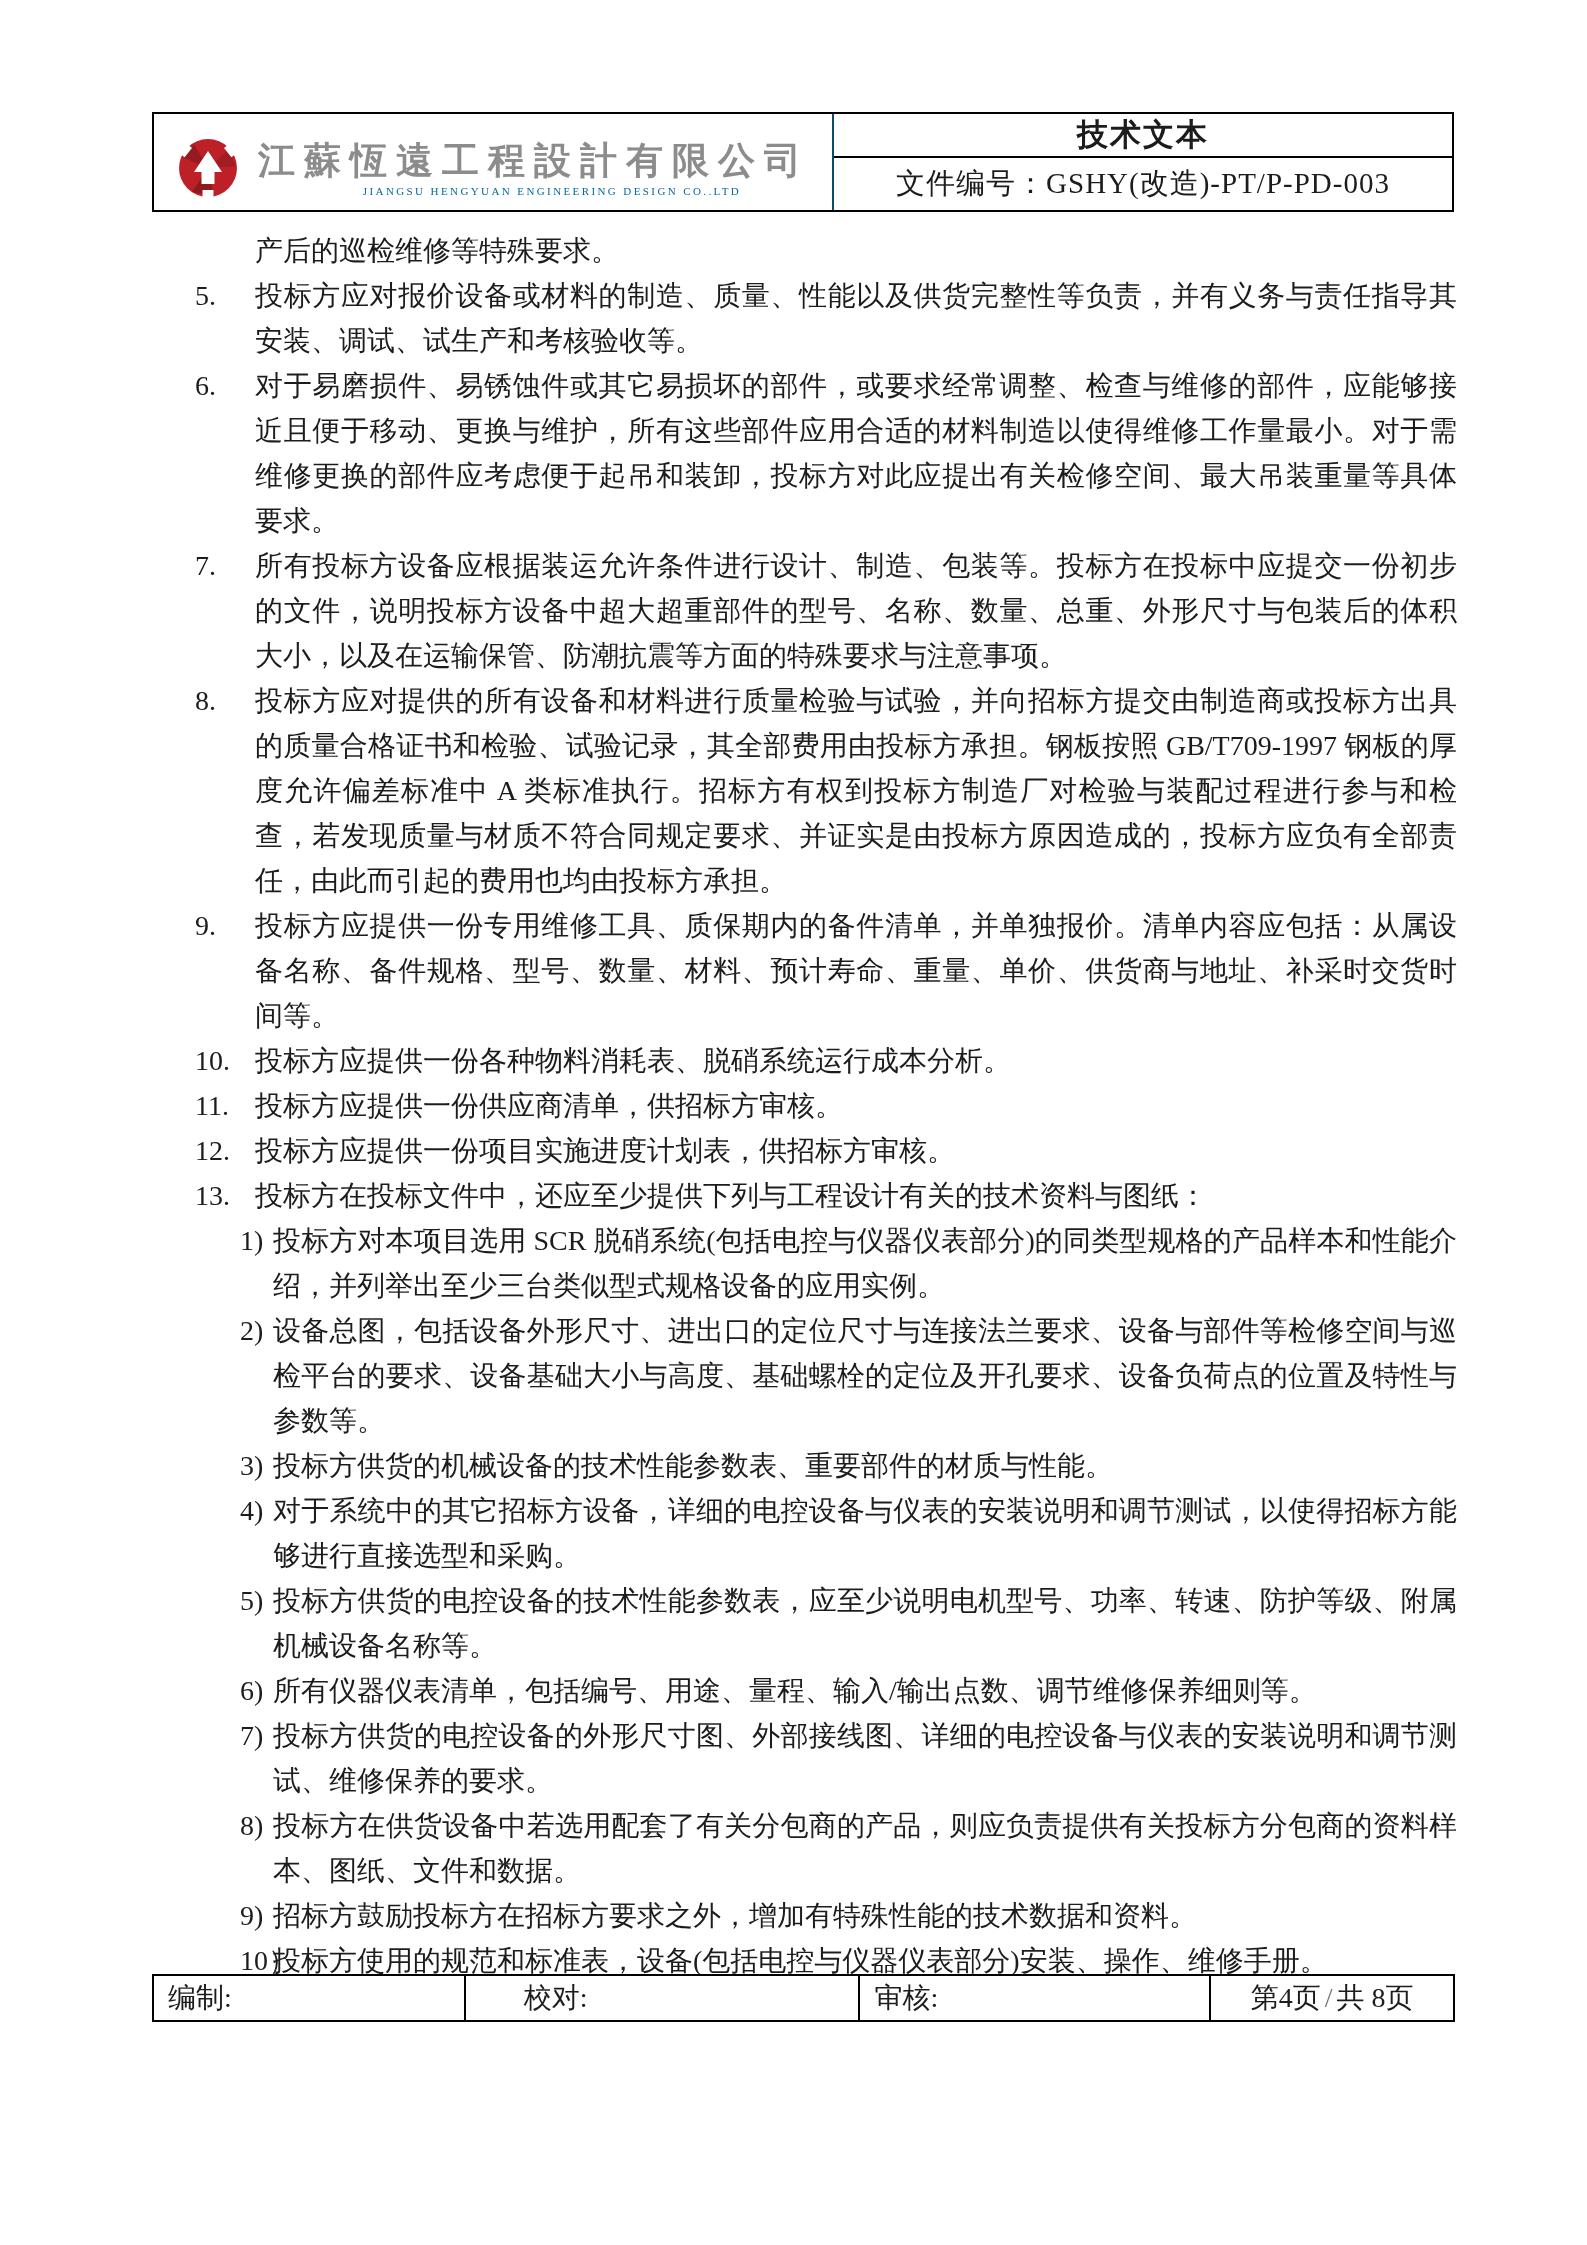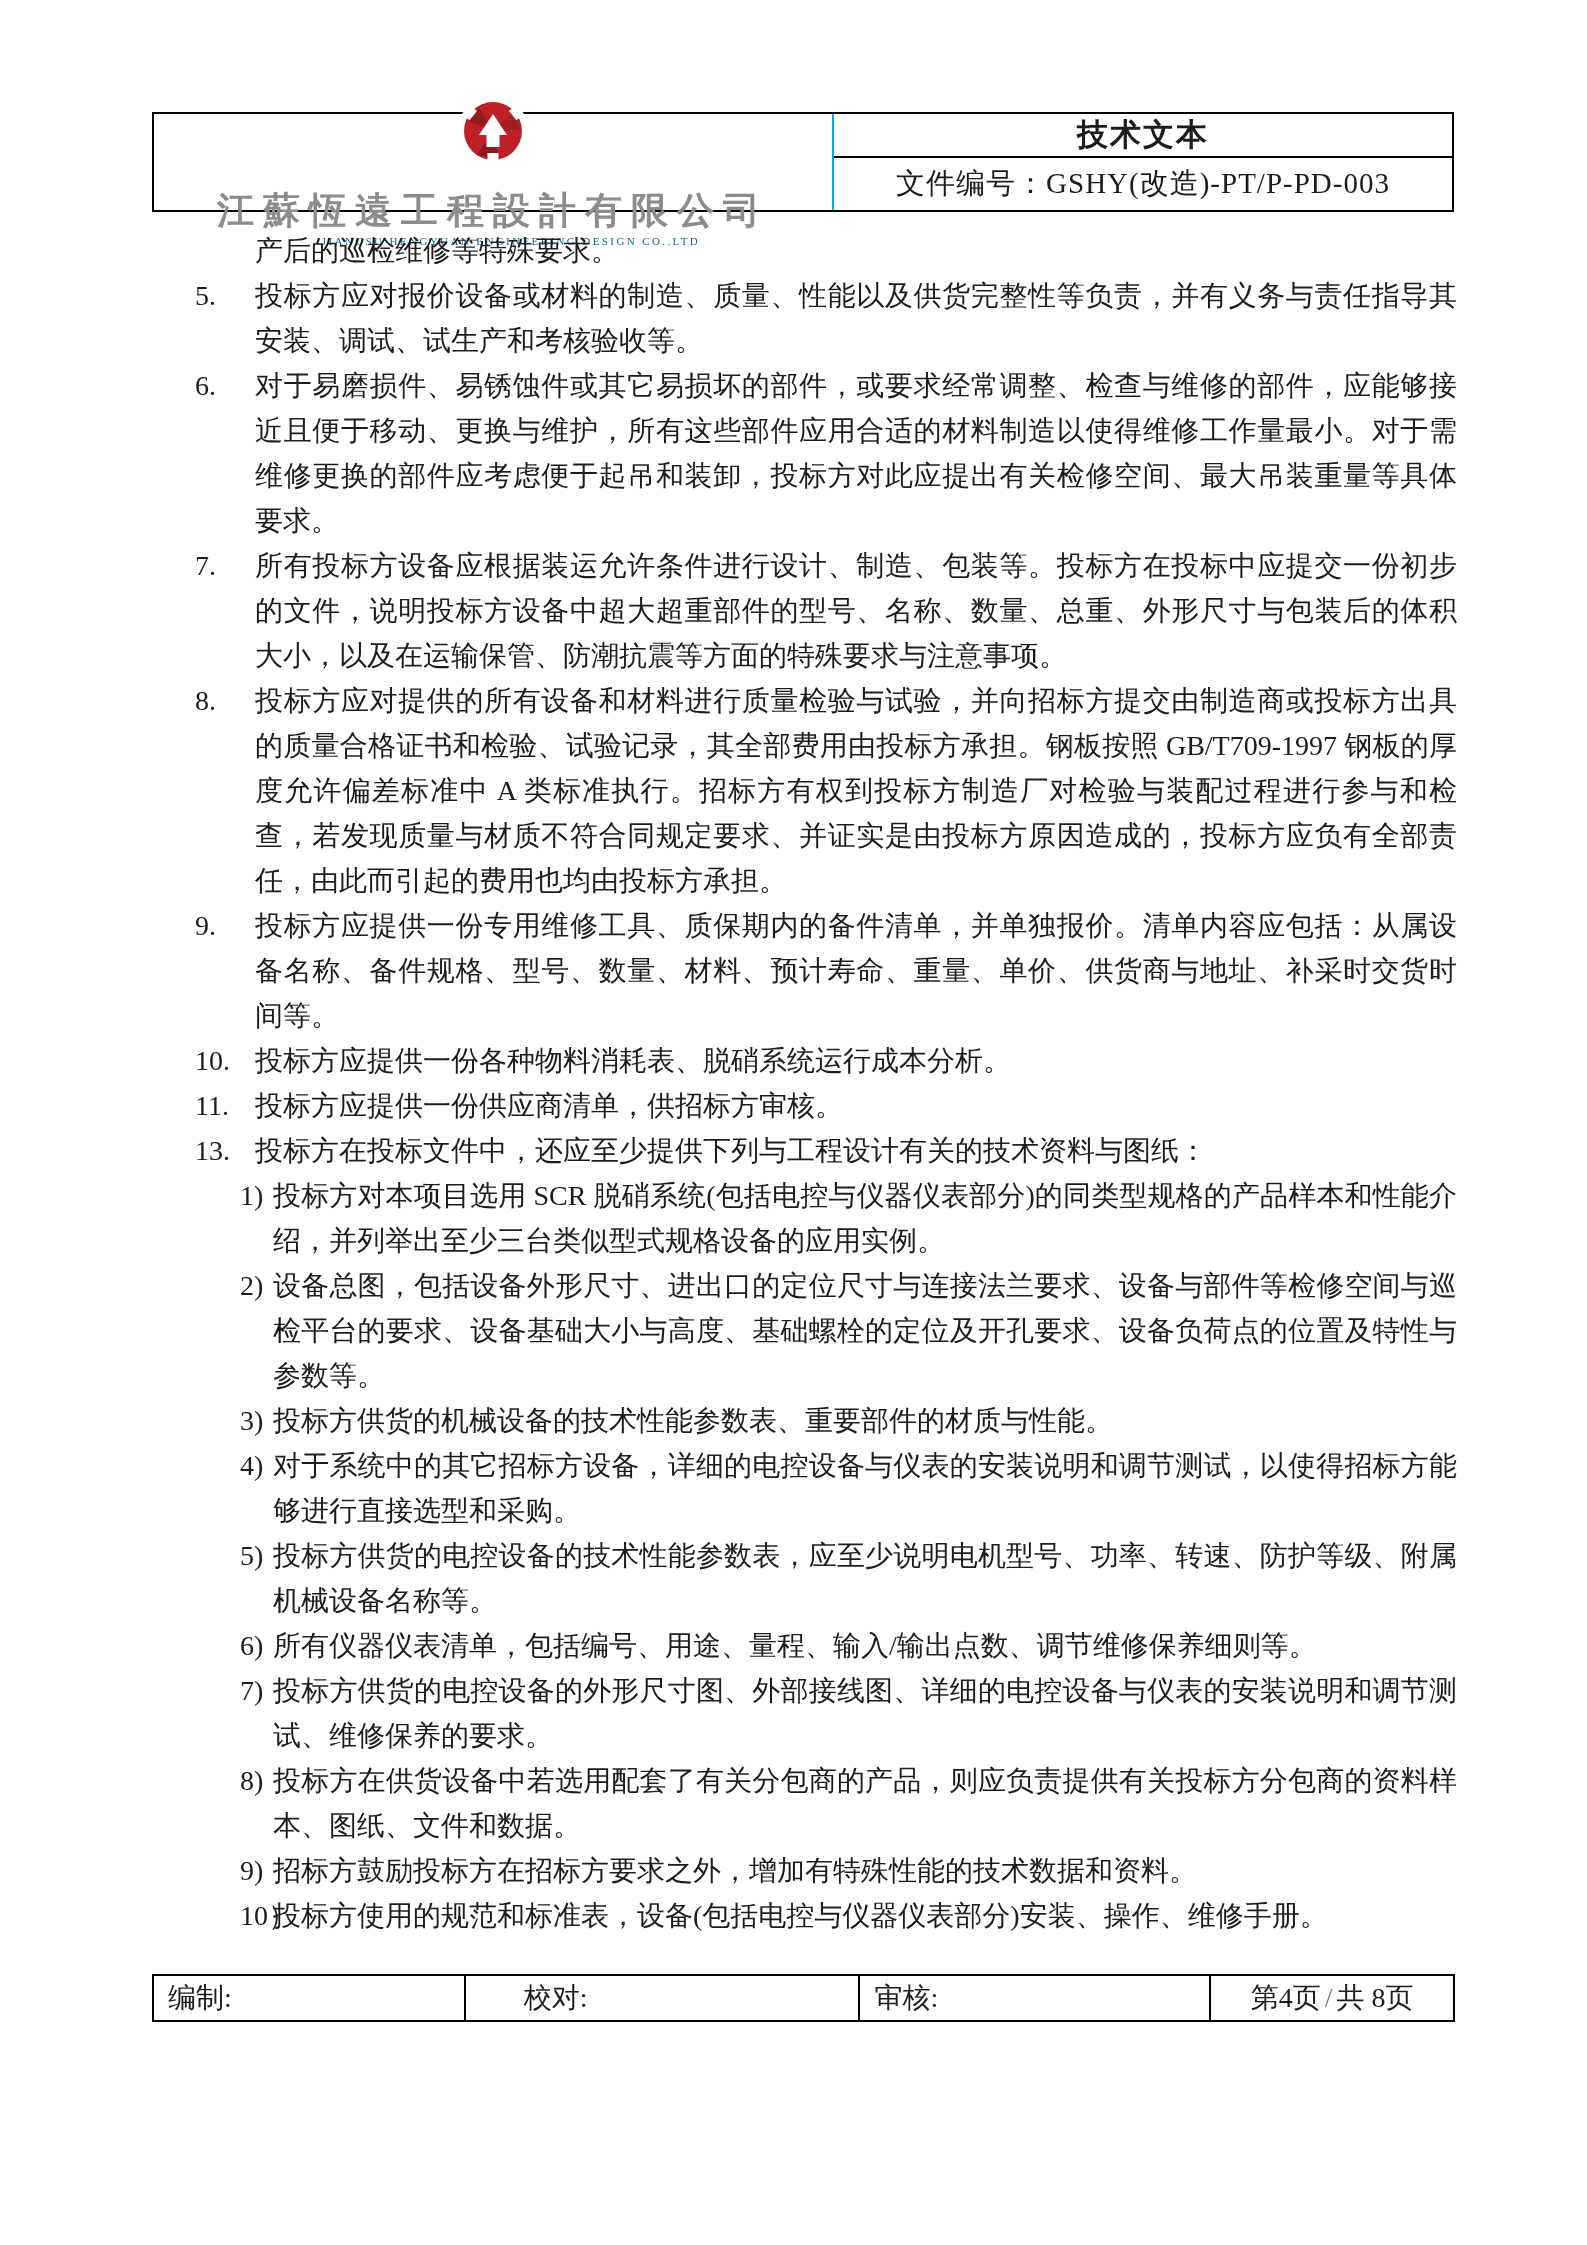--- a/index.html
+++ b/index.html
@@ -15,23 +15,23 @@
 
   
   .header {
     position:absolute; left:152px; top:112px;
     width:1302px; height:100px;
     border:2px solid #000;
     display:flex;
   }
   .header-left {
     width:680px; height:100%;
-    border-right:2px solid #0ea5e9;
+    border-right:2px solid #0c4a6e;
     display:flex; align-items:center; justify-content:center;
-    gap:18px; padding-top:14px;flex-direction:column;
+    gap:18px; padding-top:14px;
   }
   .logo-wrap { flex:0 0 auto; margin-top:4px; }
   .company-names { display:flex; flex-direction:column; align-items:center; }
   .company-cn {
     font-size:37px; font-weight:700; color:#8c8c8c;
     letter-spacing:9px; white-space:nowrap; line-height:1.1;
   }
   .company-en {
     font-size:11px; color:#0369a1; letter-spacing:2.4px;
     white-space:nowrap; margin-top:4px;margin-left:36px;
@@ -148,20 +148,24 @@
         </div>
         <div class="item main-item">
           <span class="num">10.</span>
           <span class="txt">投标方应提供一份各种物料消耗表、脱硝系统运行成本分析。</span>
         </div>
         <div class="item main-item">
           <span class="num">11.</span>
           <span class="txt">投标方应提供一份供应商清单，供招标方审核。</span>
         </div>
         <div class="item main-item">
+          <span class="num">12.</span>
+          <span class="txt">投标方应提供一份项目实施进度计划表，供招标方审核。</span>
+        </div>
+        <div class="item main-item">
           <span class="num">13.</span>
           <span class="txt">投标方在投标文件中，还应至少提供下列与工程设计有关的技术资料与图纸：</span>
         </div>
         <div class="item sub-item">
           <span class="num">1)</span>
           <span class="txt">投标方对本项目选用 SCR 脱硝系统(包括电控与仪器仪表部分)的同类型规格的产品样本和性能介绍，并列举出至少三台类似型式规格设备的应用实例。</span>
         </div>
         <div class="item sub-item">
           <span class="num">2)</span>
           <span class="txt">设备总图，包括设备外形尺寸、进出口的定位尺寸与连接法兰要求、设备与部件等检修空间与巡检平台的要求、设备基础大小与高度、基础螺栓的定位及开孔要求、设备负荷点的位置及特性与参数等。</span>

